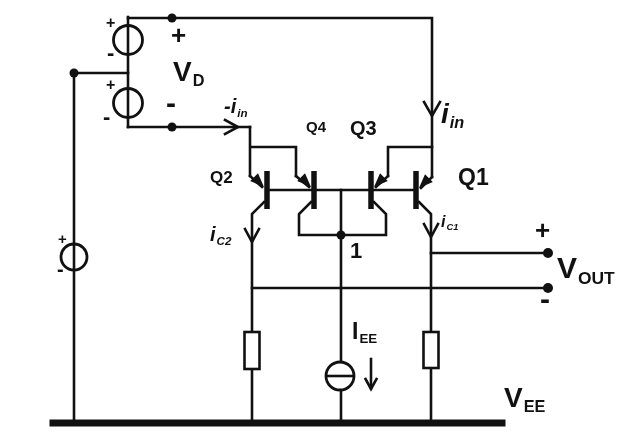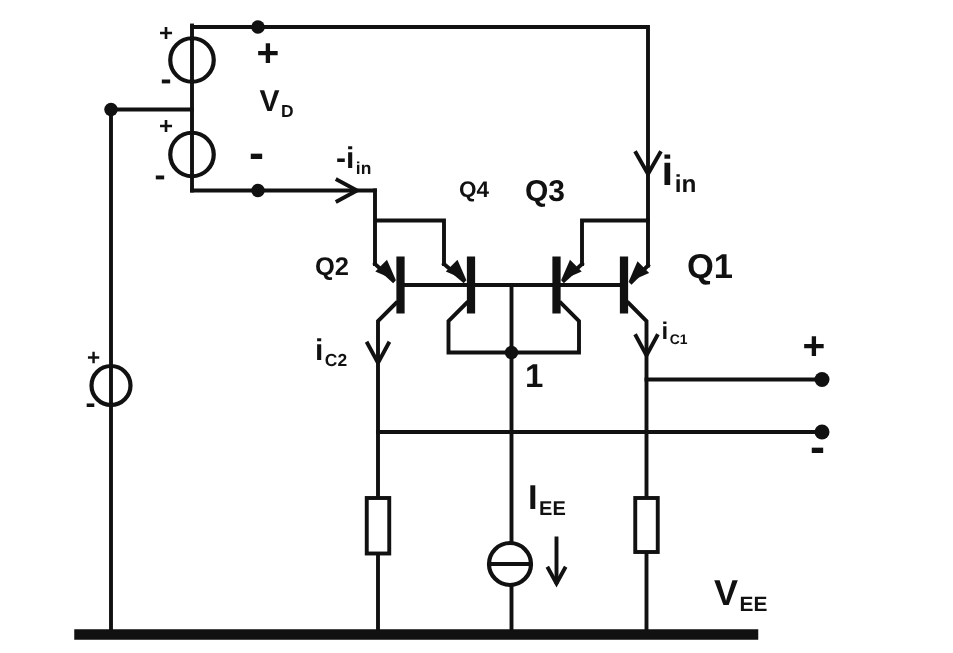--- a/index.html
+++ b/index.html
@@ -18,21 +18,21 @@
     line-height:1;
     white-space:nowrap;
     letter-spacing:0;
   }
   .lbl .sub{
     font-size:0.58em;
     position:relative;
     top:0.32em;
     margin-left:1px;
   }
-  .it{}
+  .it{font-style:italic;}
 </style>
 </head>
 <body>
 
 <div class="stage">
 
   <svg width="635" height="435" viewBox="0 0 635 435">
     <g stroke="#111111" stroke-width="2.6" fill="none" stroke-linecap="square" stroke-linejoin="miter">
 
       <path d="M128,18 H432 V177"></path>
@@ -120,21 +120,21 @@
       <circle cx="548" cy="288" r="5"></circle>
     </g>
   </svg>
 
   <div class="lbl" style="left:106px;top:15px;font-size:16px"><span>+</span></div>
   <div class="lbl" style="left:107px;top:42px;font-size:22px"><span>-</span></div>
   <div class="lbl" style="left:106px;top:77px;font-size:16px"><span>+</span></div>
   <div class="lbl" style="left:103px;top:106px;font-size:22px"><span>-</span></div>
 
   <div class="lbl" style="left:171px;top:22px;font-size:26px"><span>+</span></div>
-  <div class="lbl" style="left:173px;top:58px;font-size:20px"><span>V</span><span class="sub">D</span></div>
+  <div class="lbl" style="left:173px;top:58px;font-size:28px"><span>V</span><span class="sub">D</span></div>
   <div class="lbl" style="left:166px;top:88px;font-size:30px"><span>-</span></div>
 
   <div class="lbl it" style="left:224px;top:96px;font-size:20px"><span>-i</span><span class="sub">in</span></div>
   <div class="lbl it" style="left:441px;top:100px;font-size:28px"><span>i</span><span class="sub">in</span></div>
 
   <div class="lbl" style="left:306px;top:119px;font-size:15px"><span>Q4</span></div>
   <div class="lbl" style="left:350px;top:118px;font-size:20px"><span>Q3</span></div>
   <div class="lbl" style="left:210px;top:169px;font-size:17px"><span>Q2</span></div>
   <div class="lbl" style="left:458px;top:166px;font-size:23px"><span>Q1</span></div>
 
@@ -142,17 +142,18 @@
   <div class="lbl it" style="left:441px;top:214px;font-size:16px"><span>i</span><span class="sub">C1</span></div>
 
   <div class="lbl" style="left:350px;top:240px;font-size:22px"><span>1</span></div>
 
   <div class="lbl" style="left:352px;top:320px;font-size:23px"><span>I</span><span class="sub">EE</span></div>
 
   <div class="lbl" style="left:58px;top:231px;font-size:15px"><span>+</span></div>
   <div class="lbl" style="left:57px;top:259px;font-size:20px"><span>-</span></div>
 
   <div class="lbl" style="left:535px;top:217px;font-size:26px"><span>+</span></div>
+  <div class="lbl" style="left:557px;top:253px;font-size:30px"><span>V</span><span class="sub">OUT</span></div>
   <div class="lbl" style="left:540px;top:284px;font-size:30px"><span>-</span></div>
 
-  <div class="lbl" style="left:476px;top:384px;font-size:24px"><span>V</span><span class="sub">EE</span></div>
+  <div class="lbl" style="left:504px;top:384px;font-size:28px"><span>V</span><span class="sub">EE</span></div>
 
 </div>
 
 </body></html>

